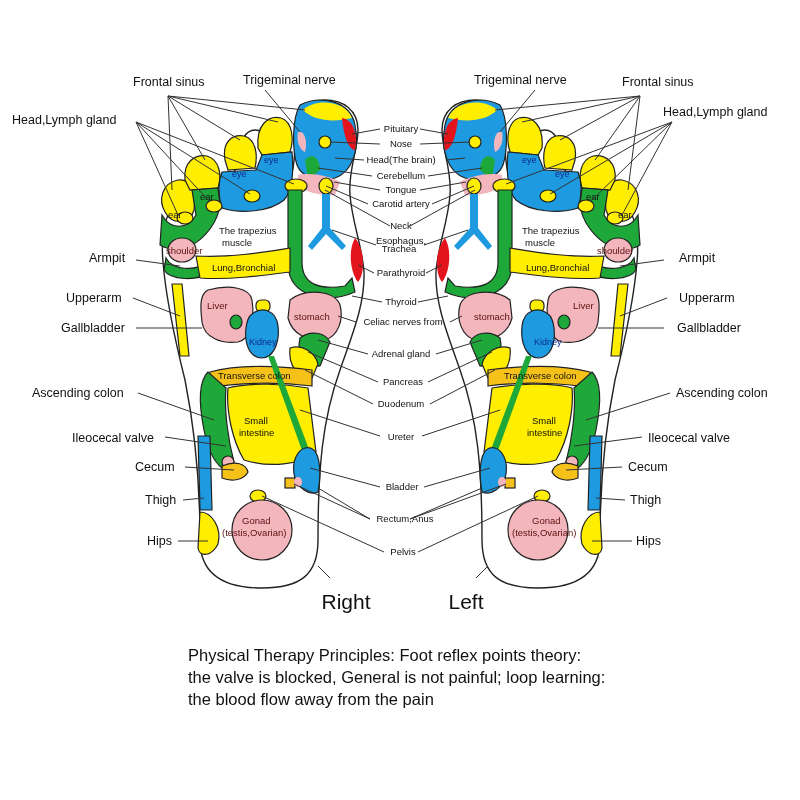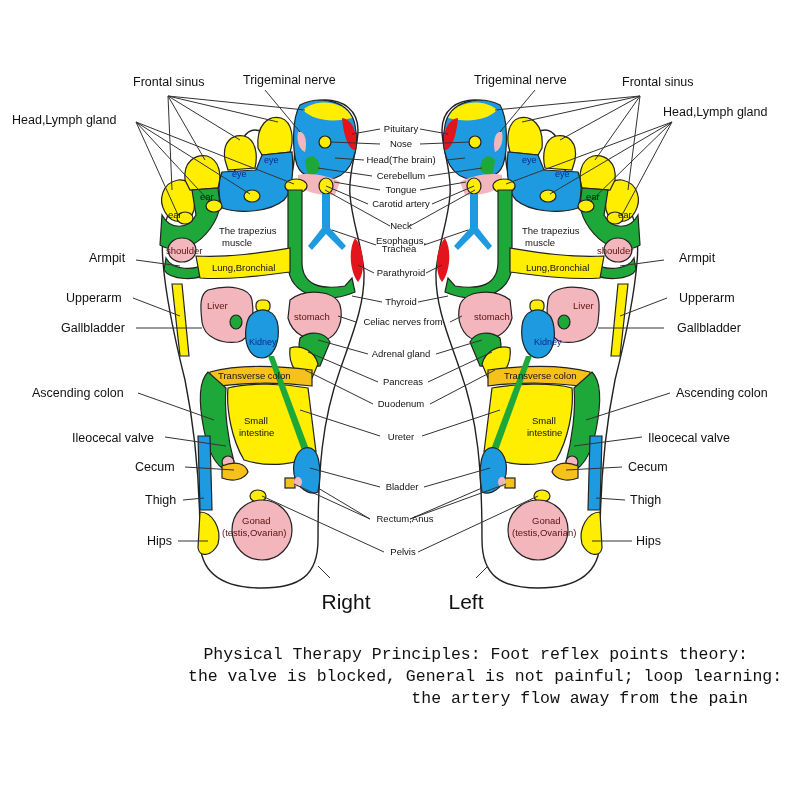--- a/index.html
+++ b/index.html
@@ -7,21 +7,21 @@
   svg#diagram{position:absolute;left:0;top:0;width:800px;height:800px;}
   .lbl{font-family:"Liberation Sans",sans-serif;font-size:12.5px;fill:#111;}
   .lbl-s{font-family:"Liberation Sans",sans-serif;font-size:9.5px;fill:#111;}
   .in{font-family:"Liberation Sans",sans-serif;font-size:9.5px;fill:#111;}
   .in-d{font-family:"Liberation Sans",sans-serif;font-size:9.5px;fill:#5a1010;}
   .in-b{font-family:"Liberation Sans",sans-serif;font-size:9px;fill:#0b2a8a;}
   .side{font-family:"Liberation Sans",sans-serif;font-size:21px;fill:#111;}
   .ldr{stroke:#333;stroke-width:1;fill:none;}
   .ol{stroke:#222;stroke-width:1.2;}
   .foot{fill:#fff;stroke:#222;stroke-width:1.4;}
-  .caption{position:absolute;left:188px;top:644px;width:560px;font-family:Liberation Mono, monospace;font-size:16.5px;line-height:22px;color:#111;text-align:right;}
+  .caption{position:absolute;left:188px;top:644px;width:560px;font-family:Liberation Sans, sans-serif;font-size:16.5px;line-height:22px;color:#111;}
   .caption div{white-space:nowrap;}
 </style>
 </head>
 <body>
 
 <svg id="diagram" viewBox="0 0 800 800" xmlns="http://www.w3.org/2000/svg">
   <defs>
     <g id="foot-art">
 
       <path class="foot" d="M183,192 C168,205 160,230 163,262 C166,300 175,340 185,380 C195,430 200,480 200,540 C200,575 225,588 262,588 C300,588 318,575 318,540 C318,470 322,420 340,370 C352,335 365,305 364,272 C362,245 352,222 350,195 C348,170 358,150 358,130 C358,110 343,100 325,100 C305,100 295,115 295,140 C295,170 290,185 285,185 C278,185 277,175 275,160 C272,140 265,130 255,130 C245,130 240,140 238,160 L232,180 L220,185 Z"></path>
@@ -294,14 +294,14 @@
     <text class="lbl-s" text-anchor="middle" x="403" y="555">Pelvis</text>
   </g>
 
   <text class="side" text-anchor="middle" x="346" y="609">Right</text>
   <text class="side" text-anchor="middle" x="466" y="609">Left</text>
 </svg>
 
 <div class="caption">
   <div>Physical Therapy Principles: Foot reflex points theory:</div>
   <div>the valve is blocked, General is not painful; loop learning:</div>
-  <div>the artery flow away from the pain</div>
+  <div>the blood flow away from the pain</div>
 </div>
 
 </body></html>

